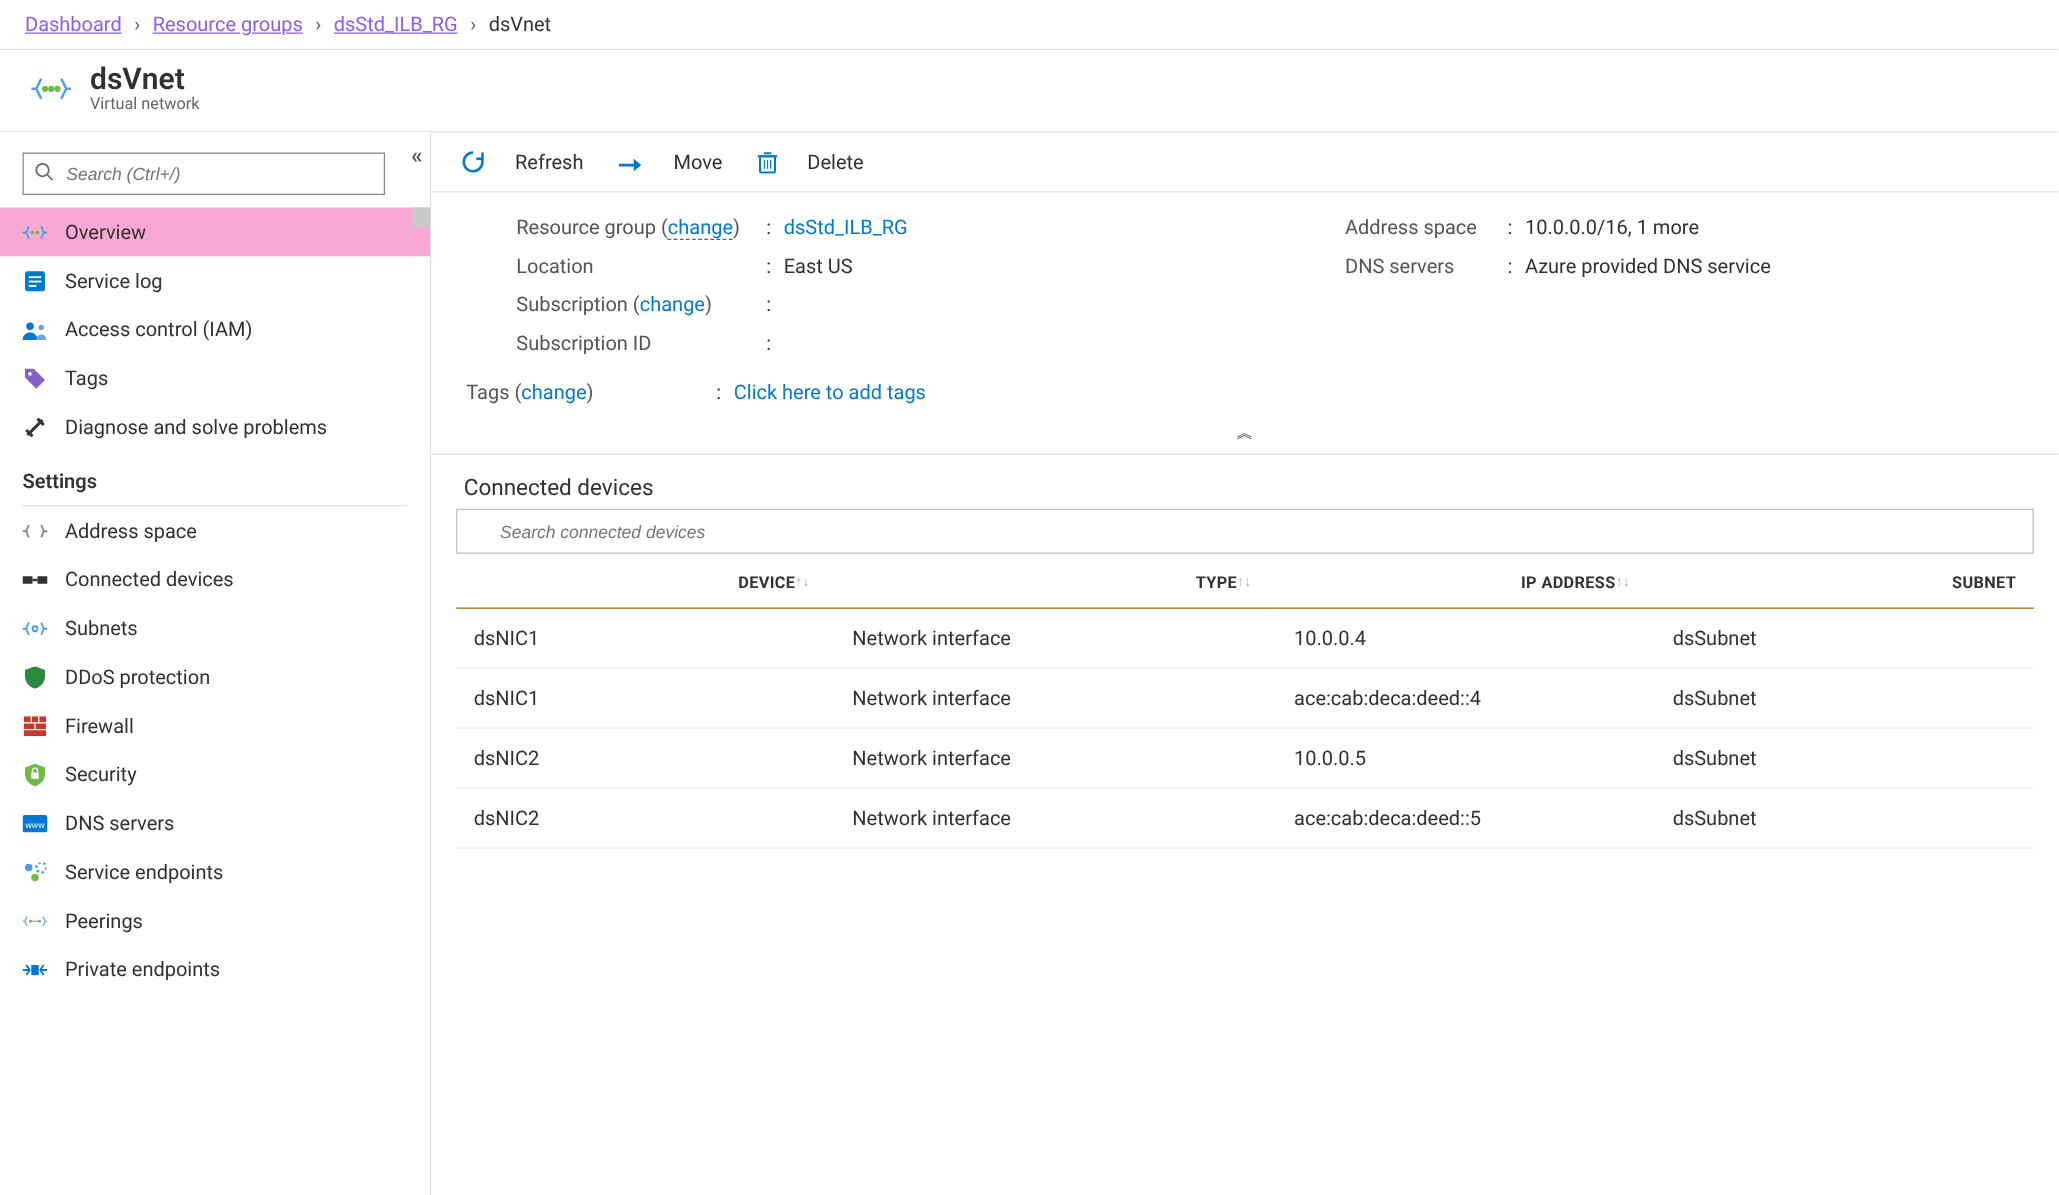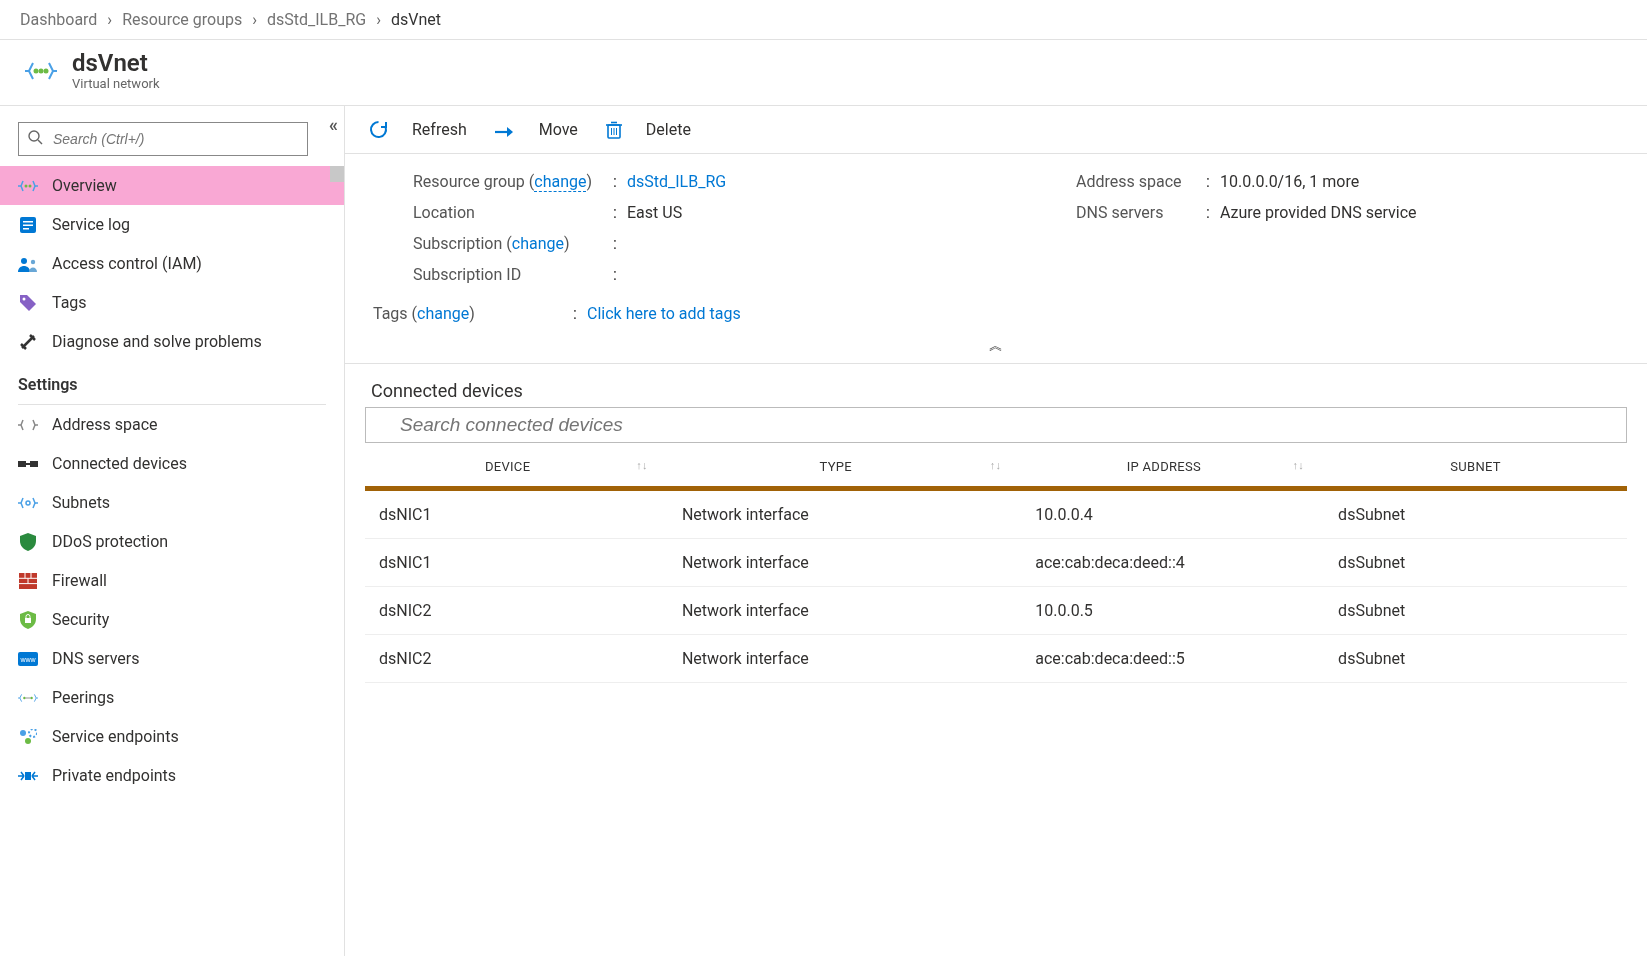--- a/index.html
+++ b/index.html
@@ -10,21 +10,21 @@
   background: #fff;
 }
 a { color: #0078d4; text-decoration: none; }
 
 
 .breadcrumb {
   padding: 10px 20px;
   border-bottom: 1px solid #e1e1e1;
   font-size: 16px;
 }
-.breadcrumb a { color: #737373; }
+.breadcrumb a { color: #8b5cf6; text-decoration: underline; }
 .breadcrumb .sep { margin: 0 6px; color: #666; }
 .breadcrumb .current { color: #333; }
 
 
 .page-header {
   display: flex;
   align-items: center;
   padding: 10px 20px 14px 24px;
   border-bottom: 1px solid #e1e1e1;
 }
@@ -118,32 +118,32 @@
 .ess-col { flex:1;margin-left:40px; }
 .ess-col.right .ess-label { width:130px; }
 .collapse-ess {
   text-align:center; padding:2px; cursor:pointer; color:#555;
 }
 
 .devices-section { padding: 16px 20px; }
 .devices-title { font-size:18px; margin-bottom:6px; padding-left:6px;}
 .dev-search {
   width:100%; height:36px; border:1px solid #bbb;
-  padding:0 10px 0 34px; font-size:19px; font-style:italic; color:#14532d;
+  padding:0 10px 0 34px; font-size:14px; font-style:italic; color:#14532d;
   position:relative;
 }
 .dev-search-wrap { position:relative; margin-bottom:4px;}
 .dev-search-wrap .mag { position:absolute; left:10px; top:9px; color:#777; }
 
 table.devices { width:100%; border-collapse:collapse; font-size:16px; }
 table.devices th {
-  text-align:center; padding:12px 14px;
-  font-size:13px; font-weight:400; letter-spacing:.3px;
+  text-align:right; padding:12px 14px;
+  font-size:13px; font-weight:700; letter-spacing:.3px;
   color:#333;
-  border-bottom:5px solid #a16207;
+  border-bottom:1px solid #a16207;
   position:relative;
 }
 table.devices th .sort {
   float:right; color:#aaa; font-size:11px; margin-right:6px;
 }
 table.devices td {
   padding:14px 14px;
   border-bottom:1px solid #eee;
 }
 
@@ -314,39 +314,39 @@
       <span class="ico">
         <svg width="20" height="14" viewBox="0 0 20 14">
             <rect x="0" y="0" width="20" height="14" rx="2" fill="#0078d4"></rect>
             <text x="10" y="10" font-size="7" fill="#fff" text-anchor="middle" font-family="sans-serif">www</text>
           </svg>
       </span>
       <span>DNS servers</span>
     </div>
     <div class="nav-item">
       <span class="ico">
+        <svg width="18" height="16" viewBox="0 0 18 16">
+            <circle cx="4" cy="4" r="3" fill="#4aa0e6"></circle>
+            <circle cx="14" cy="4" r="4" fill="none" stroke="#4aa0e6" stroke-width="2" stroke-dasharray="2 2"></circle>
+            <circle cx="9" cy="12" r="3" fill="#6cbb45"></circle>
+          </svg>
+      </span>
+      <span>Service endpoints</span>
+    </div>
+    <div class="nav-item">
+      <span class="ico">
         <svg width="22" height="12" viewBox="0 0 22 12">
             <path d="M2 6L0 6M2 6L4 2M2 6L4 10" stroke="#4aa0e6" fill="none"></path>
             <path d="M20 6L22 6M20 6L18 2M20 6L18 10" stroke="#4aa0e6" fill="none"></path>
             <circle cx="7" cy="6" r="1.3" fill="#6cbb45"></circle>
             <circle cx="15" cy="6" r="1.3" fill="#6cbb45"></circle>
             <line x1="8" y1="6" x2="14" y2="6" stroke="#888"></line>
           </svg>
       </span>
       <span>Peerings</span>
-    </div>
-    <div class="nav-item">
-      <span class="ico">
-        <svg width="18" height="16" viewBox="0 0 18 16">
-            <circle cx="4" cy="4" r="3" fill="#4aa0e6"></circle>
-            <circle cx="14" cy="4" r="4" fill="none" stroke="#4aa0e6" stroke-width="2" stroke-dasharray="2 2"></circle>
-            <circle cx="9" cy="12" r="3" fill="#6cbb45"></circle>
-          </svg>
-      </span>
-      <span>Service endpoints</span>
     </div>
     <div class="nav-item">
       <span class="ico">
         <svg width="20" height="14" viewBox="0 0 20 14">
             <path d="M6 7H0M6 7L3 3M6 7L3 11" stroke="#0078d4" stroke-width="1.5" fill="none"></path>
             <path d="M14 7h6M14 7l3-4M14 7l3 4" stroke="#0078d4" stroke-width="1.5" fill="none"></path>
             <rect x="7" y="3" width="6" height="8" fill="#0078d4"></rect>
           </svg>
       </span>
       <span>Private endpoints</span>

